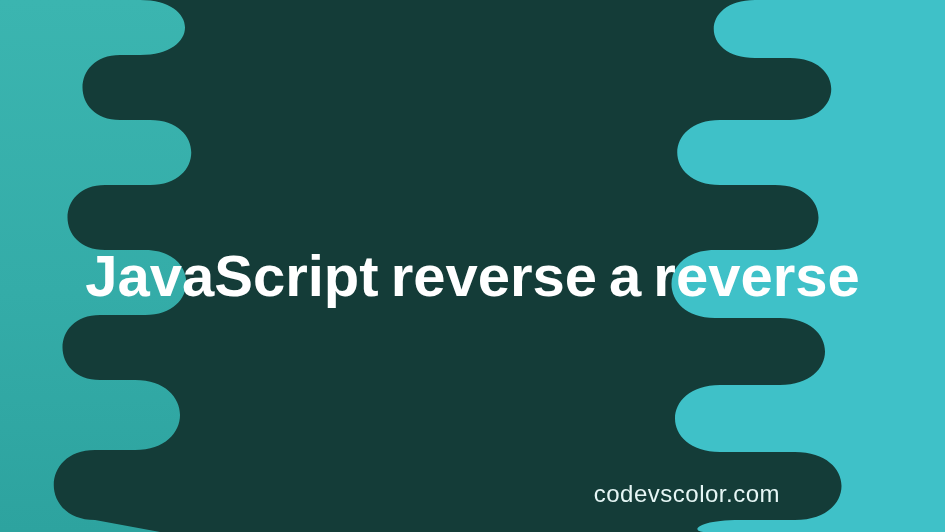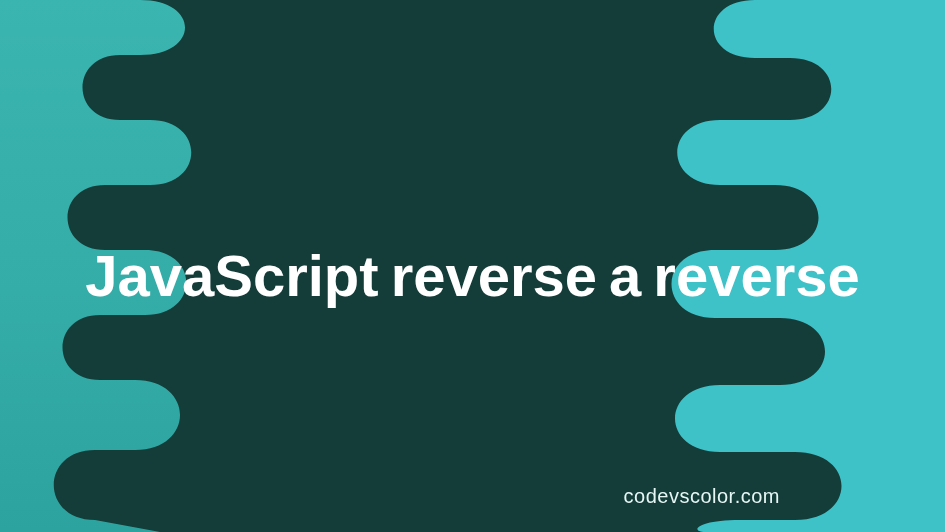--- a/index.html
+++ b/index.html
@@ -39,21 +39,21 @@
     line-height: 1.18;
     text-align: right;
     padding-top: 20px;
   }
   .title span { display: block; }
   .watermark {
     position: absolute;
     right: 165px;
     bottom: 24px;
     color: #e6f6f5;
-    font-size: 20px;
+    font-size: 24px;
     letter-spacing: 0.5px;
     font-weight: 400;
   }
 </style>
 </head>
 <body>
 
 <div class="canvas">
 
   <svg class="teal-left" width="210" height="532" viewBox="0 0 210 532">

